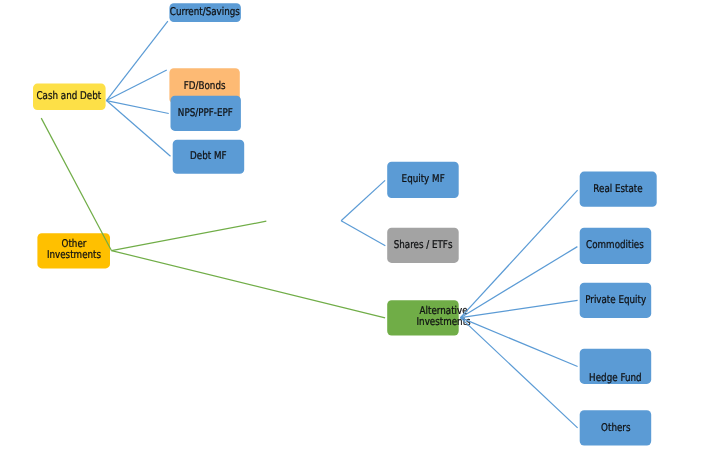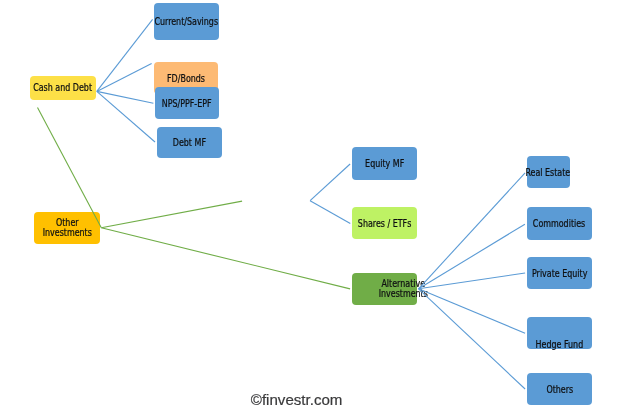--- a/index.html
+++ b/index.html
@@ -36,54 +36,53 @@
     <line x1="418.6" y1="288.8" x2="525.1" y2="172.9" stroke="#5B9BD5" stroke-width="1.1"></line>
     <line x1="418.6" y1="288.8" x2="524.9" y2="224.2" stroke="#5B9BD5" stroke-width="1.1"></line>
     <line x1="418.6" y1="288.8" x2="525.1" y2="273" stroke="#5B9BD5" stroke-width="1.1"></line>
     <line x1="418.6" y1="288.8" x2="525.1" y2="333.2" stroke="#5B9BD5" stroke-width="1.1"></line>
     <line x1="418.6" y1="288.8" x2="525.1" y2="389" stroke="#5B9BD5" stroke-width="1.1"></line>
   </svg>
 
   <div class="node green" style="left: 29.5px; top: 75.5px; width: 66.5px; height: 24px; background: #fde047; text-align: right;">
     <span class="node-label">Cash and Debt</span>
   </div>
-  <div class="node blue" style="left: 153.9px; top: 2.8px; width: 65.3px; height: 37px; background: rgb(91, 155, 213);">
+  <div class="node blue" style="left: 153.9px; top: 2.8px; width: 65.3px; height: 17px; background: rgb(91, 155, 213);">
     <span class="node-label">Current/Savings</span>
   </div>
   <div class="node blue" style="left: 153.6px; top: 62px; width: 64.4px; height: 31.9px; background: #fdba74;">
     <span class="node-label">FD/Bonds</span>
   </div>
   <div class="node blue" style="left: 154.5px; top: 86.8px; width: 64.5px; height: 32.1px; background: rgb(91, 155, 213); justify-content: center;">
     <span class="node-label">NPS/PPF-EPF</span>
   </div>
   <div class="node blue" style="left: 157px; top: 126.8px; width: 64.5px; height: 31.6px; background: rgb(91, 155, 213);">
     <span class="node-label">Debt MF</span>
   </div>
   <div class="node gold two-line" style="left: 33.8px; top: 211.9px; width: 66.5px; height: 32.2px; background: rgb(255, 192, 0);">
     <span class="node-label">Other<br>Investments</span>
   </div>
   <div class="node blue" style="left: 351.9px; top: 147px; width: 65.4px; height: 32.5px; background: rgb(91, 155, 213);">
     <span class="node-label">Equity MF</span>
   </div>
-  <div class="node blue" style="left: 351.9px; top: 207.2px; width: 65.4px; height: 32.3px; background: #bef264;">
+  <div class="node blue" style="left: 351.9px; top: 207.2px; width: 65.4px; height: 32.3px; background: #a3a3a3;">
     <span class="node-label">Shares / ETFs</span>
   </div>
   <div class="node green two-line" style="left: 351.6px; top: 272.9px; width: 65.7px; height: 32.1px; background: rgb(112, 173, 71); padding-left: 37px;">
     <span class="node-label">Alternative<br>Investments</span>
   </div>
-  <div class="node blue" style="left: 526.6px; top: 156.3px; width: 43px; height: 32.2px; background: rgb(91, 155, 213);">
+  <div class="node blue" style="left: 526.6px; top: 156.3px; width: 70px; height: 32.2px; background: rgb(91, 155, 213);">
     <span class="node-label">Real Estate</span>
   </div>
   <div class="node blue" style="left: 526.6px; top: 207.3px; width: 65.7px; height: 32.5px; background: rgb(91, 155, 213);">
     <span class="node-label">Commodities</span>
   </div>
   <div class="node blue" style="left: 526.5px; top: 256.9px; width: 65.8px; height: 31.9px; background: rgb(91, 155, 213);">
     <span class="node-label">Private Equity</span>
   </div>
   <div class="node blue" style="left: 526.6px; top: 316.9px; width: 65.7px; height: 32.1px; background: rgb(91, 155, 213); align-items: flex-end;">
     <span class="node-label">Hedge Fund</span>
   </div>
   <div class="node blue" style="left: 526.6px; top: 372.8px; width: 65.7px; height: 32.2px; background: rgb(91, 155, 213);">
     <span class="node-label">Others</span>
   </div>
 
-  <div id="credit-watermark" style="left: 250.8px; top: 391.2px; color: rgb(58, 58, 58);">©finvestr.com</div>
 </div>
 
 </body></html>

